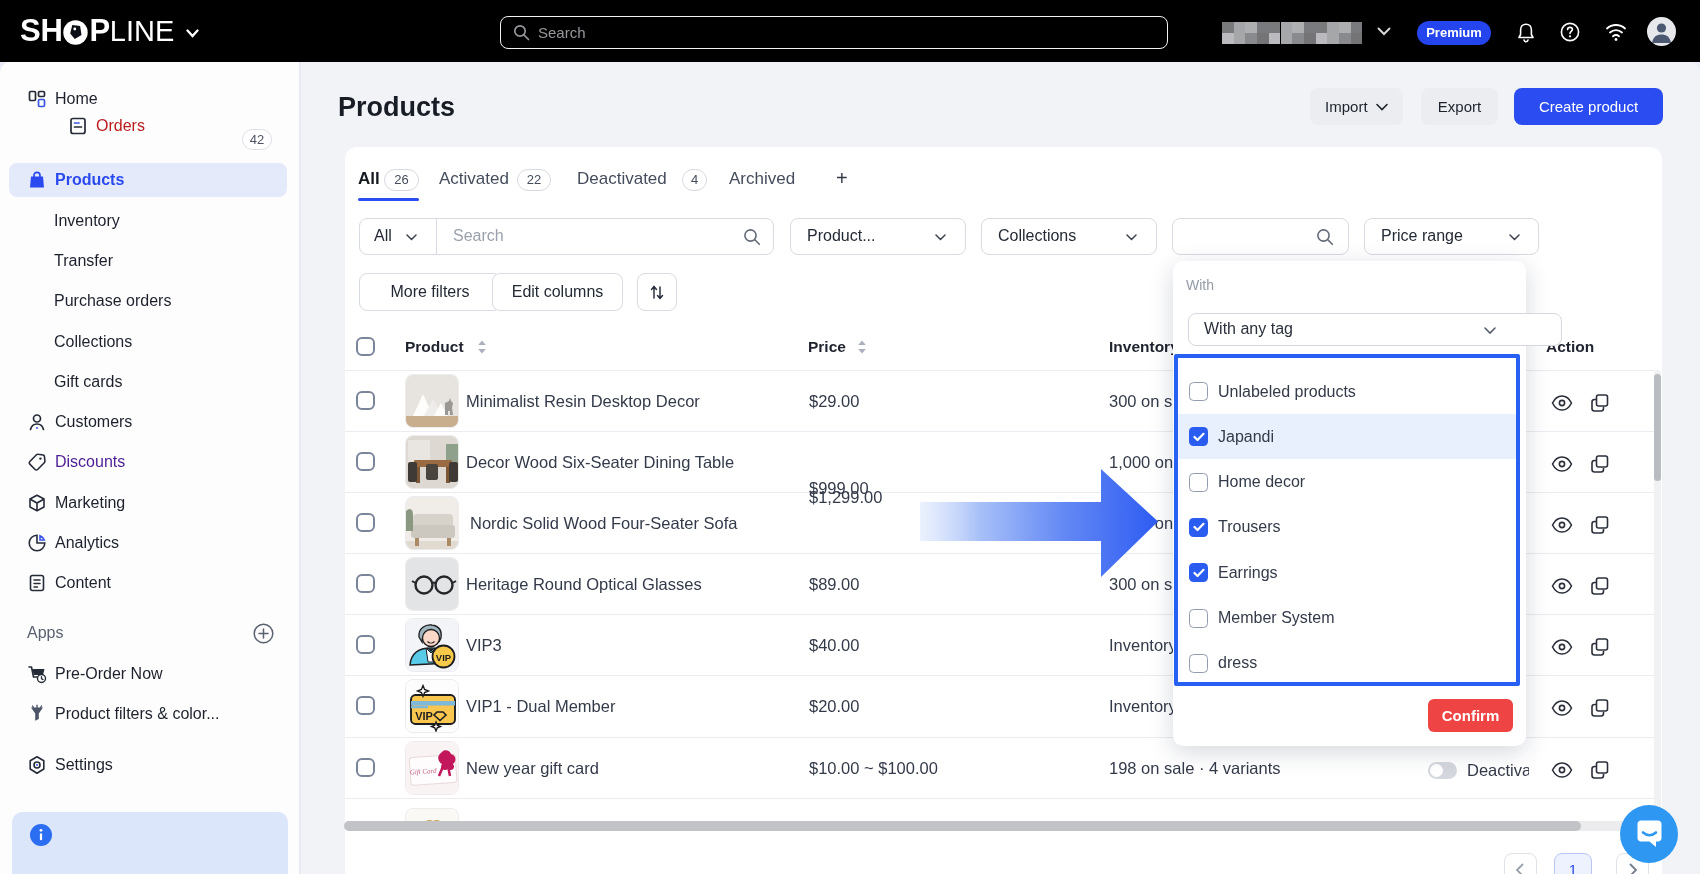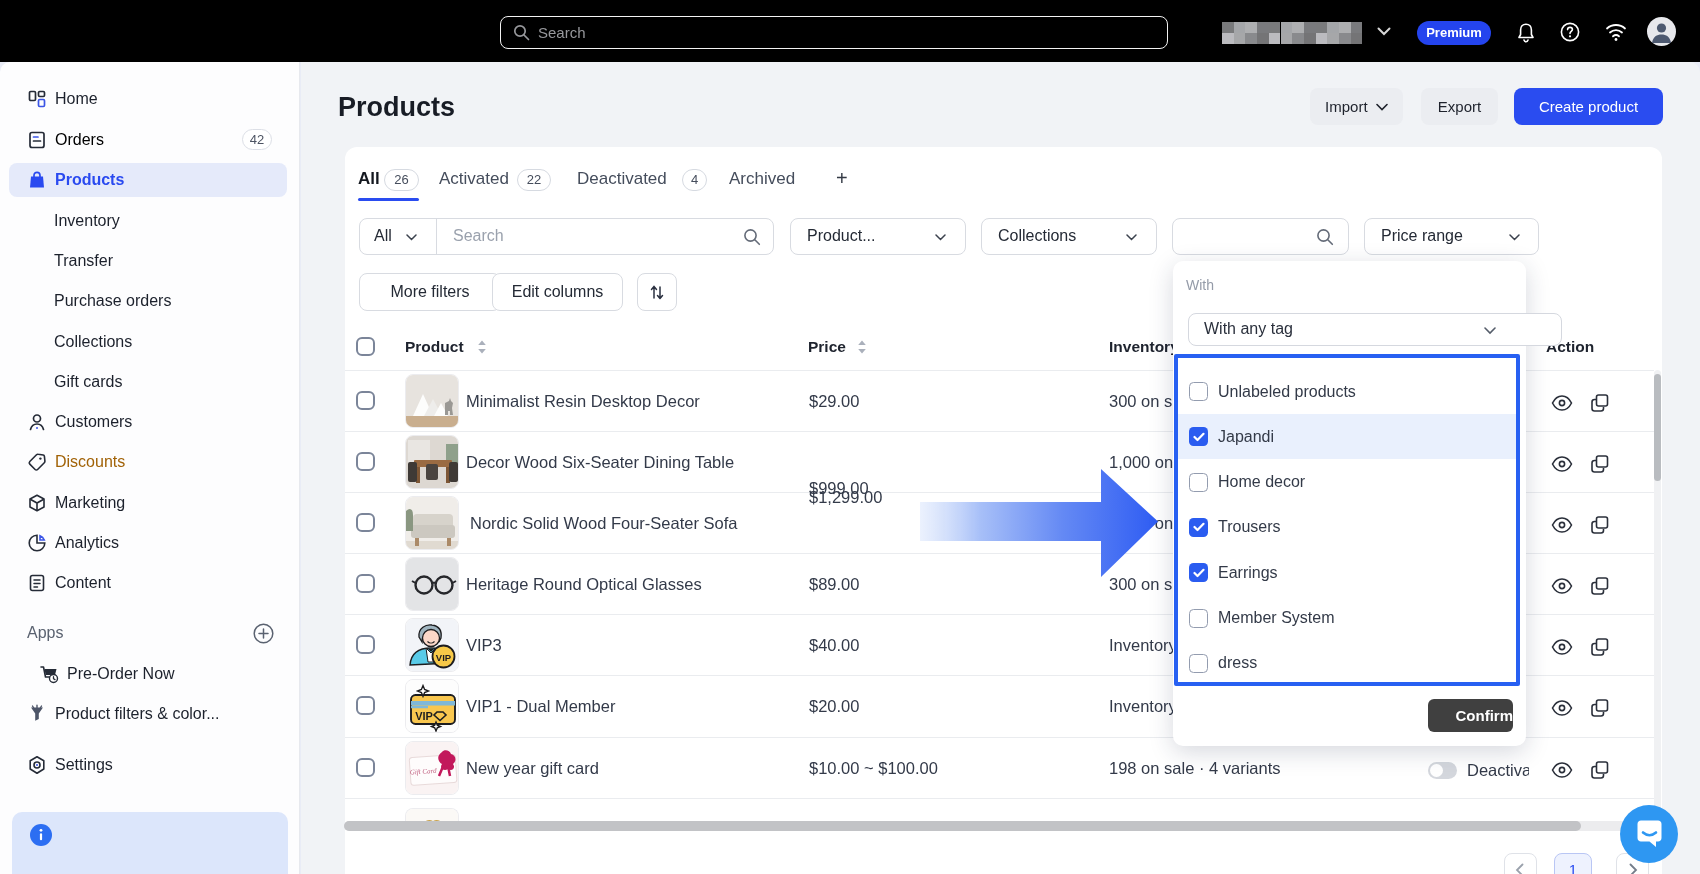--- a/index.html
+++ b/index.html
@@ -56,29 +56,42 @@
 .cbox { position:absolute; left:356px; width:19px; height:19px; border:2px solid #7b8599; border-radius:6px; background:#fff; z-index:3; }
 
 
 .panel { position:absolute; left:1173px; top:261px; width:353px; height:485px; background:#fff; border-radius:10px; box-shadow:0 6px 24px rgba(30,40,70,0.18); z-index:20; }
 .bluebox { position:absolute; left:1174px; top:354px; width:346px; height:332px; border:4px solid #2760f2; border-radius:2px; background:#fff; z-index:21; }
 .opt { position:absolute; left:0; width:338px; height:45px; display:flex; align-items:center; z-index:22; }
 .opt .lbl { font-size:16px; color:#333a48; margin-left:10px; }
 .ck { width:19px; height:19px; border-radius:4.5px; margin-left:11px; flex:none; }
 .ck-off { border:1.5px solid #939caf; background:#fff; }
 .ck-on { background:#2a5cf0; display:flex; align-items:center; justify-content:center; }
-.confirm { position:absolute; left:1428px; top:699px; width:85px; height:33px; background:#404040; border-radius:6px; color:#fff; font-size:15px; font-weight:700; text-align:right; line-height:33px; z-index:22; }
+.confirm { position:absolute; left:1428px; top:699px; width:85px; height:33px; background:#ef4444; border-radius:6px; color:#fff; font-size:15px; font-weight:700; text-align:center; line-height:33px; z-index:22; }
 
 
 .chat { position:absolute; left:1620px; top:805px; width:58px; height:58px; border-radius:50%; background:#2e97f2; z-index:30; }
 </style>
 </head>
 <body>
 
 <div class="topbar">
+  <div class="logo">
+    <span class="logo-shop">SH</span>
+      <svg width="25" height="25" viewBox="0 0 25 25" style="margin:3px 1px 0 1px;">
+        <circle cx="12.5" cy="12.5" r="12.2" fill="#fff"></circle>
+        <path d="M11.2 4.5 L18.5 7.5 L17.5 16.5 L10 18.5 L7 12 Z" fill="#0b0e16" transform="rotate(-15 12.5 12)"></path>
+        <circle cx="11.8" cy="9" r="1.4" fill="#fff"></circle>
+      </svg>
+      <span class="logo-shop">P</span>
+      <span class="logo-line">LINE</span>
+    <svg class="logo-chev" width="13" height="9" viewBox="0 0 13 9" style="margin-top:4px;">
+        <path d="M1.5 1.5 L6.5 7 L11.5 1.5" stroke="#fff" stroke-width="2.3" fill="none" stroke-linecap="round"></path>
+      </svg>
+  </div>
   <div class="searchbox">
     <svg width="17" height="17" viewBox="0 0 17 17">
         <circle cx="7" cy="7" r="5.2" stroke="#97989c" stroke-width="1.7" fill="none"></circle>
         <path d="M11 11 L15.5 15.5" stroke="#97989c" stroke-width="1.7" stroke-linecap="round"></path>
       </svg>
     <span class="ph">Search</span>
   </div>
   <div class="mosaic" id="mosaic">
       <div style="left:0px; top:0px; width:11.7px; height:11px; background:#dddee1; opacity:0.55"></div>
       <div style="left:11.7px; top:0px; width:11.7px; height:11px; background:#b4b6ba; opacity:0.91"></div>
@@ -132,51 +145,51 @@
 </div>
 
 <div class="sidebar"></div>
 <div class="nav-active" style="top:163px;"></div>
 <div id="sidenav">
     <div class="nav-item" style="top:85px; z-index:11; color:#1c212c; font-weight:400;"><svg class="ic" viewBox="0 0 20 20">
         <rect x="2.5" y="2.5" width="6" height="9" rx="1.2" stroke="#252b37" stroke-width="1.7" fill="none"></rect>
         <rect x="11.5" y="2.5" width="6" height="5" rx="1.2" stroke="#252b37" stroke-width="1.7" fill="none"></rect>
         <rect x="11.5" y="10.5" width="6" height="7" rx="1.2" stroke="#3b55e6" stroke-width="1.7" fill="none"></rect>
       </svg>Home</div>
-    <div class="nav-item" style="top:126px; z-index:11; color:#000000; font-weight:400;"><svg class="ic" viewBox="0 0 20 20">
+    <div class="nav-item" style="top:112px; z-index:11; color:#b91c1c; font-weight:400;margin-left:41px;"><svg class="ic" viewBox="0 0 20 20">
         <rect x="3" y="2.5" width="14" height="15" rx="2" stroke="#252b37" stroke-width="1.7" fill="none"></rect>
         <path d="M6.5 7 L11 7" stroke="#3b55e6" stroke-width="1.7" stroke-linecap="round"></path>
         <path d="M6.5 11 L13.5 11" stroke="#252b37" stroke-width="1.7" stroke-linecap="round"></path>
       </svg>Orders</div>
     <div class="nav-item" style="top:166px; z-index:11; color:#2a4af0; font-weight:600;"><svg class="ic" viewBox="0 0 20 20">
         <path d="M4 6.5 L16 6.5 L17 17.5 L3 17.5 Z" fill="#2a4af0"></path>
         <path d="M7 8.5 L7 5.5 C7 3.6 8.3 2.3 10 2.3 C11.7 2.3 13 3.6 13 5.5 L13 8.5" stroke="#2a4af0" stroke-width="1.7" fill="none" stroke-linecap="round"></path>
       </svg>Products</div>
     <div class="nav-item" style="top:408px; z-index:11; color:#1c212c; font-weight:400;"><svg class="ic" viewBox="0 0 20 20">
         <circle cx="10" cy="6.5" r="3.5" stroke="#252b37" stroke-width="1.7" fill="none"></circle>
         <path d="M3.5 17.5 C4.5 13.5 7 12 10 12 C13 12 15.5 13.5 16.5 17.5" stroke="#252b37" stroke-width="1.7" fill="none" stroke-linecap="round"></path>
         <circle cx="10" cy="16" r="1" fill="#3b55e6"></circle>
       </svg>Customers</div>
-    <div class="nav-item" style="top:448px; z-index:11; color:#a16207; font-weight:400;"><svg class="ic" viewBox="0 0 20 20">
+    <div class="nav-item" style="top:448px; z-index:11; color:#4c1d95; font-weight:400;"><svg class="ic" viewBox="0 0 20 20">
         <path d="M2.8 9.5 L9.5 2.8 C10 2.3 10.6 2.2 11.2 2.3 L16.2 3 C16.9 3.1 17.3 3.6 17.4 4.3 L17.9 9 C18 9.7 17.8 10.3 17.3 10.8 L10.6 17.5 C9.9 18.2 8.8 18.2 8.1 17.5 L2.8 12.1 C2.1 11.4 2.1 10.3 2.8 9.5 Z" stroke="#252b37" stroke-width="1.6" fill="none"></path>
         <circle cx="13.4" cy="6.6" r="1.2" fill="#252b37"></circle>
       </svg>Discounts</div>
     <div class="nav-item" style="top:489px; z-index:11; color:#1c212c; font-weight:400;"><svg class="ic" viewBox="0 0 20 20">
         <path d="M10 2.2 L17 6 L17 14 L10 17.8 L3 14 L3 6 Z" stroke="#252b37" stroke-width="1.6" fill="none" stroke-linejoin="round"></path>
         <path d="M3.3 6.2 L10 10 L16.7 6.2 M10 10 L10 17.5" stroke="#252b37" stroke-width="1.6" fill="none"></path>
       </svg>Marketing</div>
     <div class="nav-item" style="top:529px; z-index:11; color:#1c212c; font-weight:400;"><svg class="ic" viewBox="0 0 20 20">
         <path d="M10 2.2 A7.8 7.8 0 1 0 17.8 10 L10 10 Z" stroke="#252b37" stroke-width="1.6" fill="none"></path>
         <path d="M13 2.8 A7.8 7.8 0 0 1 17.3 7 L13 7 Z" stroke="#3b55e6" stroke-width="1.6" fill="none"></path>
       </svg>Analytics</div>
     <div class="nav-item" style="top:569px; z-index:11; color:#1c212c; font-weight:400;"><svg class="ic" viewBox="0 0 20 20">
         <rect x="3.5" y="2.5" width="13" height="15" rx="2" stroke="#252b37" stroke-width="1.6" fill="none"></rect>
         <path d="M7 7 L13 7 M7 10.5 L13 10.5 M7 14 L10.5 14" stroke="#252b37" stroke-width="1.5" stroke-linecap="round"></path>
       </svg>Content</div>
-    <div class="nav-item" style="top:660px; z-index:11; color:#1c212c; font-weight:400;padding-left:12px;"><svg class="ic" viewBox="0 0 20 20">
+    <div class="nav-item" style="top:660px; z-index:11; color:#1c212c; font-weight:400;"><svg class="ic" viewBox="0 0 20 20">
         <path d="M2 3 L4.5 3 L6.5 13 L15 13" stroke="#252b37" stroke-width="1.6" fill="none" stroke-linecap="round" stroke-linejoin="round"></path>
         <path d="M5.5 5 L17.5 5 L16 11 L6.6 11" fill="#252b37"></path>
         <circle cx="14.5" cy="14.5" r="4" fill="#fff" stroke="#252b37" stroke-width="1.4"></circle>
         <path d="M14.5 12.7 L14.5 14.7 L16 15.6" stroke="#252b37" stroke-width="1.3" fill="none" stroke-linecap="round"></path>
       </svg>Pre-Order Now</div>
     <div class="nav-item" style="top:700px; z-index:11; color:#1c212c; font-weight:400;"><svg class="ic" viewBox="0 0 20 20">
         <path d="M4 3.5 L16 3.5 L11.8 9.5 L11.8 15 L8.2 16.8 L8.2 9.5 Z" fill="#4d5568"></path>
         <path d="M5.5 2 L7 4.5 M10 1.2 L10 4 M14.5 2 L13 4.5" stroke="#4d5568" stroke-width="1.4" stroke-linecap="round"></path>
       </svg>Product filters &amp; color...</div>
     <div class="nav-item" style="top:751px; z-index:11; color:#1c212c; font-weight:400;"><svg class="ic" viewBox="0 0 20 20">

